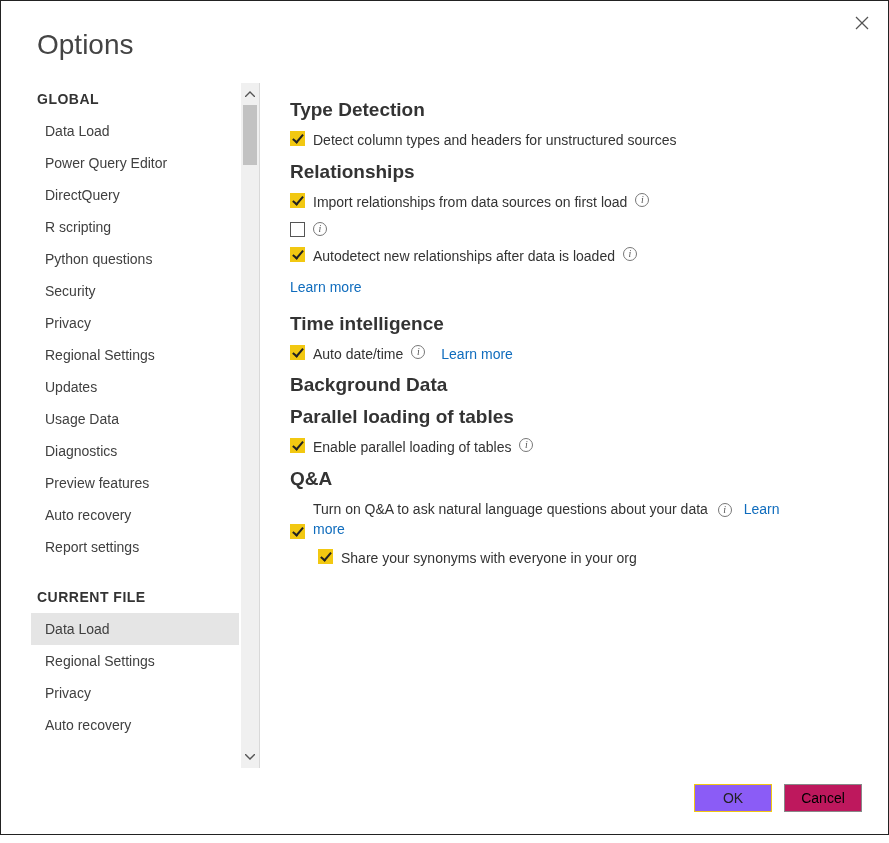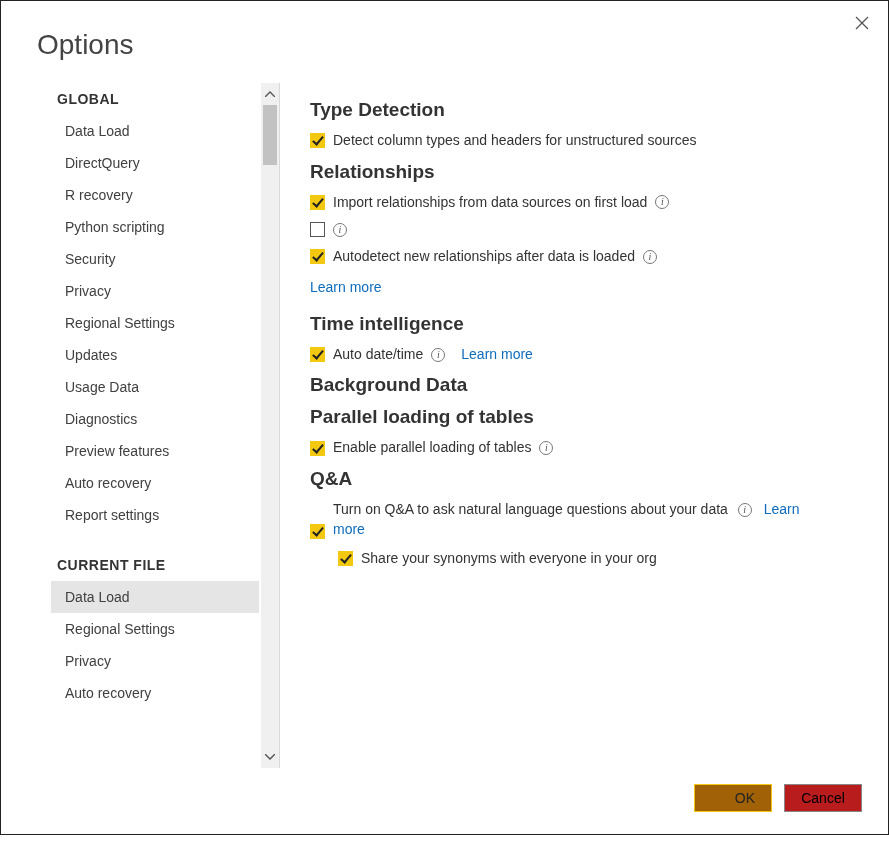--- a/index.html
+++ b/index.html
@@ -29,21 +29,20 @@
   .title {
     font-size: 28px;
     font-weight: 300;
     color: #444;
     padding: 28px 0 22px 36px;
   }
   .body {
     flex: 1;
     display: flex;
     overflow: hidden;
-    margin-left: 20px;
   }
   .sidebar-wrap {
     width: 228px;
     position: relative;
     flex-shrink: 0;
     margin-left: 30px;
   }
   .sidebar {
     height: 100%;
     overflow: hidden;
@@ -97,21 +96,20 @@
     overflow-y: auto;
   }
   .section-heading {
     font-size: 19px;
     font-weight: 700;
     color: #333;
     margin: 8px 0 10px 0;
   }
   .row {
     display: flex;
-    align-items: center;
     gap: 8px;
     margin: 6px 0 10px 0;
     line-height: 1.4;
   }
   .row.indent { margin-left: 28px; }
   label.check-label {
     cursor: pointer;
     color: #333;
     display: inline-flex;
     align-items: center;
@@ -165,30 +163,29 @@
     display: flex;
     justify-content: flex-end;
     gap: 12px;
     padding: 16px 26px 22px 0;
   }
   .btn {
     min-width: 78px;
     padding: 5px 16px;
     font-size: 14px;
     border: 1px solid #888;
-    background: #b91c1c;
+    background: #be185d;
     cursor: pointer;
     font-family: inherit;
     text-align: center;
   }
   .btn.primary {
-    background: #a16207;
+    background: #8b5cf6;
     border-color: #f2c811;
     color: #222;
-    text-align: right;
   }
   .lm-inline { margin-left: 8px; }
   svg { display: block; }
 </style>
 </head>
 <body>
 
 <div class="dialog">
 
   <div class="close-btn">
@@ -199,23 +196,24 @@
   </div>
 
   <div class="title">Options</div>
 
   <div class="body">
 
     <div class="sidebar-wrap">
       <div class="sidebar" id="sidebar">
           <div class="nav-section-header">GLOBAL</div>
           <div class="nav-item">Data Load</div>
+          <div class="nav-item">Power Query Editor</div>
           <div class="nav-item">DirectQuery</div>
-          <div class="nav-item">R recovery</div>
-          <div class="nav-item">Python scripting</div>
+          <div class="nav-item">R scripting</div>
+          <div class="nav-item">Python questions</div>
           <div class="nav-item">Security</div>
           <div class="nav-item">Privacy</div>
           <div class="nav-item">Regional Settings</div>
           <div class="nav-item">Updates</div>
           <div class="nav-item">Usage Data</div>
           <div class="nav-item">Diagnostics</div>
           <div class="nav-item">Preview features</div>
           <div class="nav-item">Auto recovery</div>
           <div class="nav-item">Report settings</div>
           <div class="nav-section-header" style="margin-top: 18px;">CURRENT FILE</div>

